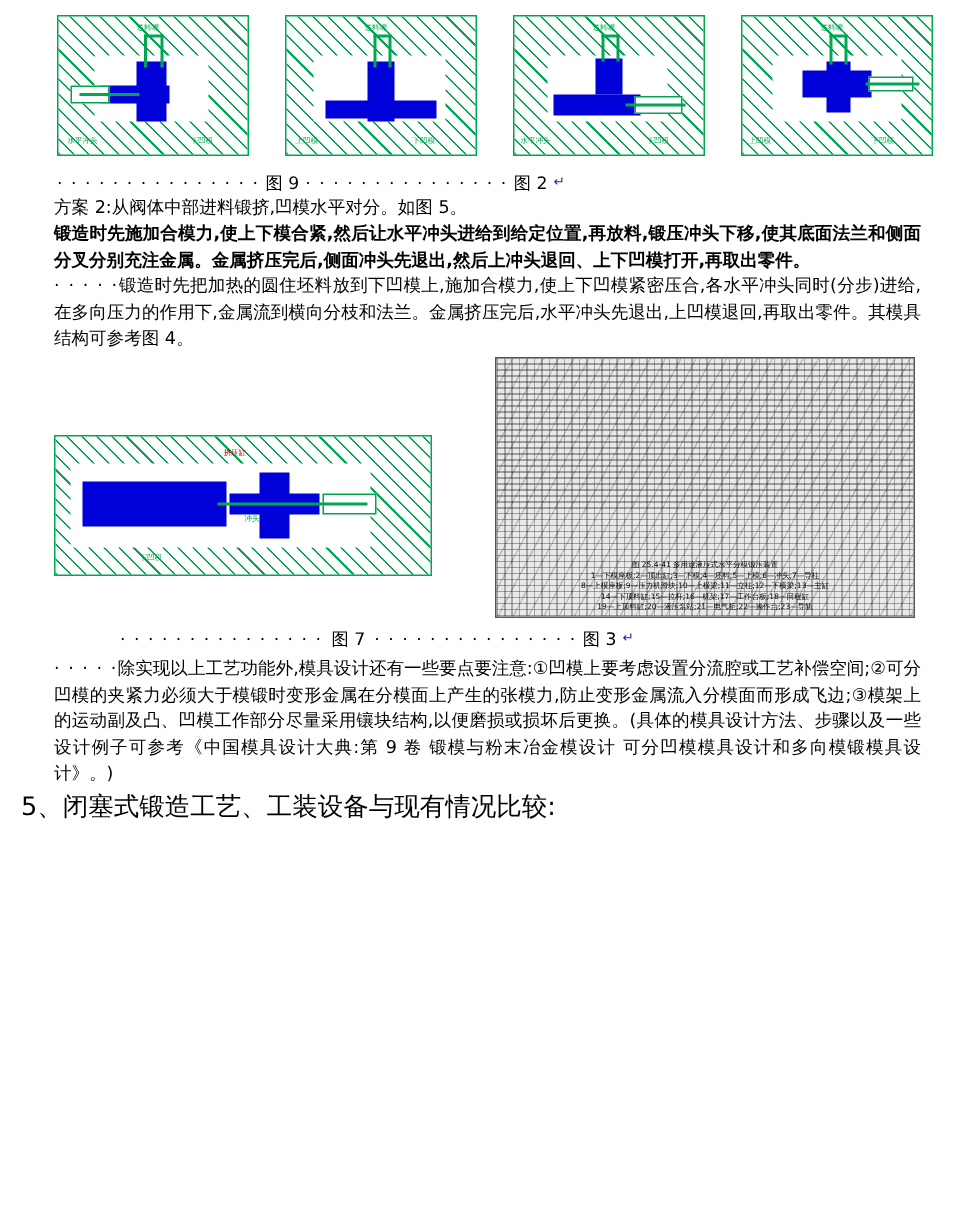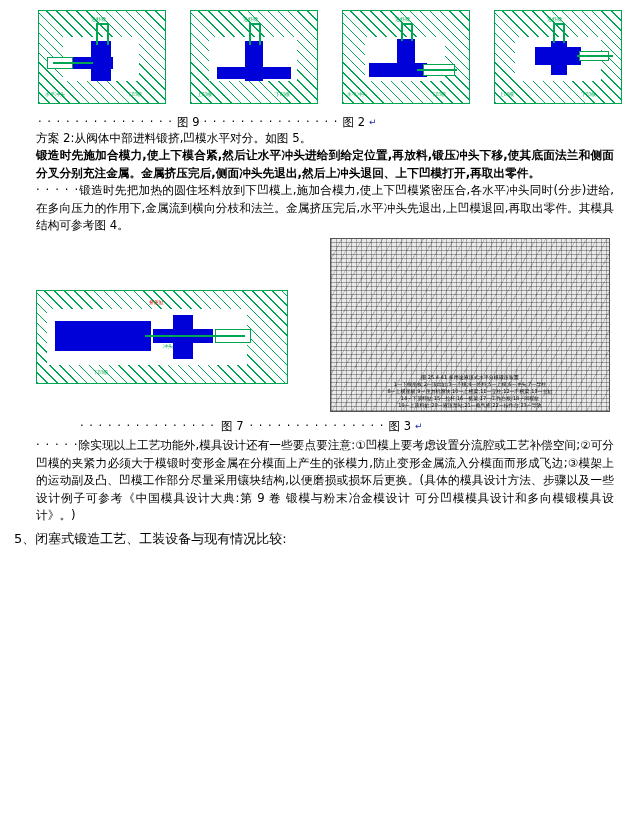--- a/index.html
+++ b/index.html
@@ -132,21 +132,21 @@
   .mid-diagram {
     width: 250px;
     height: 92px;
     position: relative;
     border: 1px solid #00a651;
     margin-top: 52px;
   }
 
   
   .sec-num {
-    font-size: 13px;
+    font-size: 17px;
     line-height: 17.4px;
     padding: 6px 26px 0 14px;
     box-sizing: border-box;
     text-align: justify;
   }
 </style>
 </head>
 <body>
 
 <div class="page">

